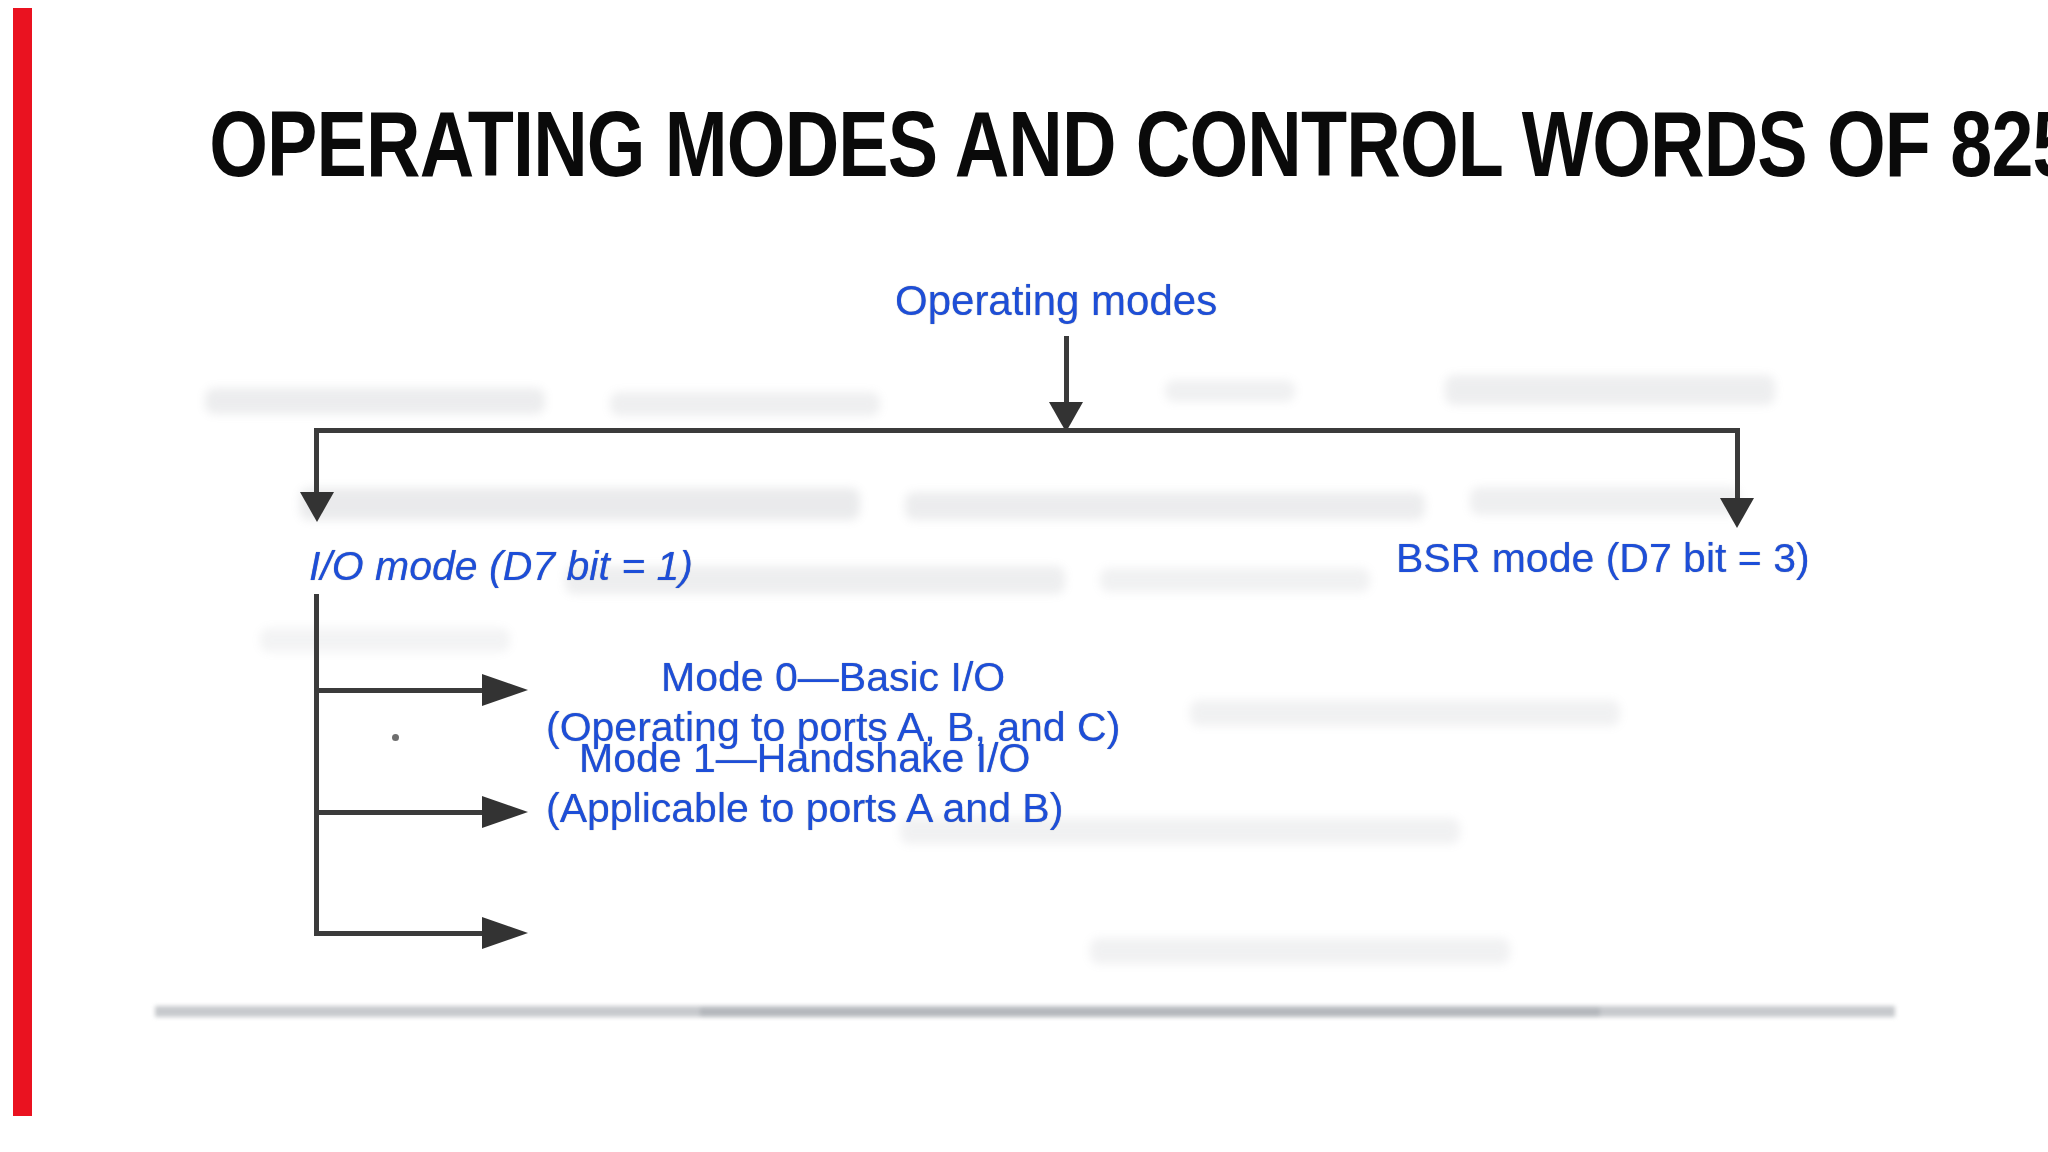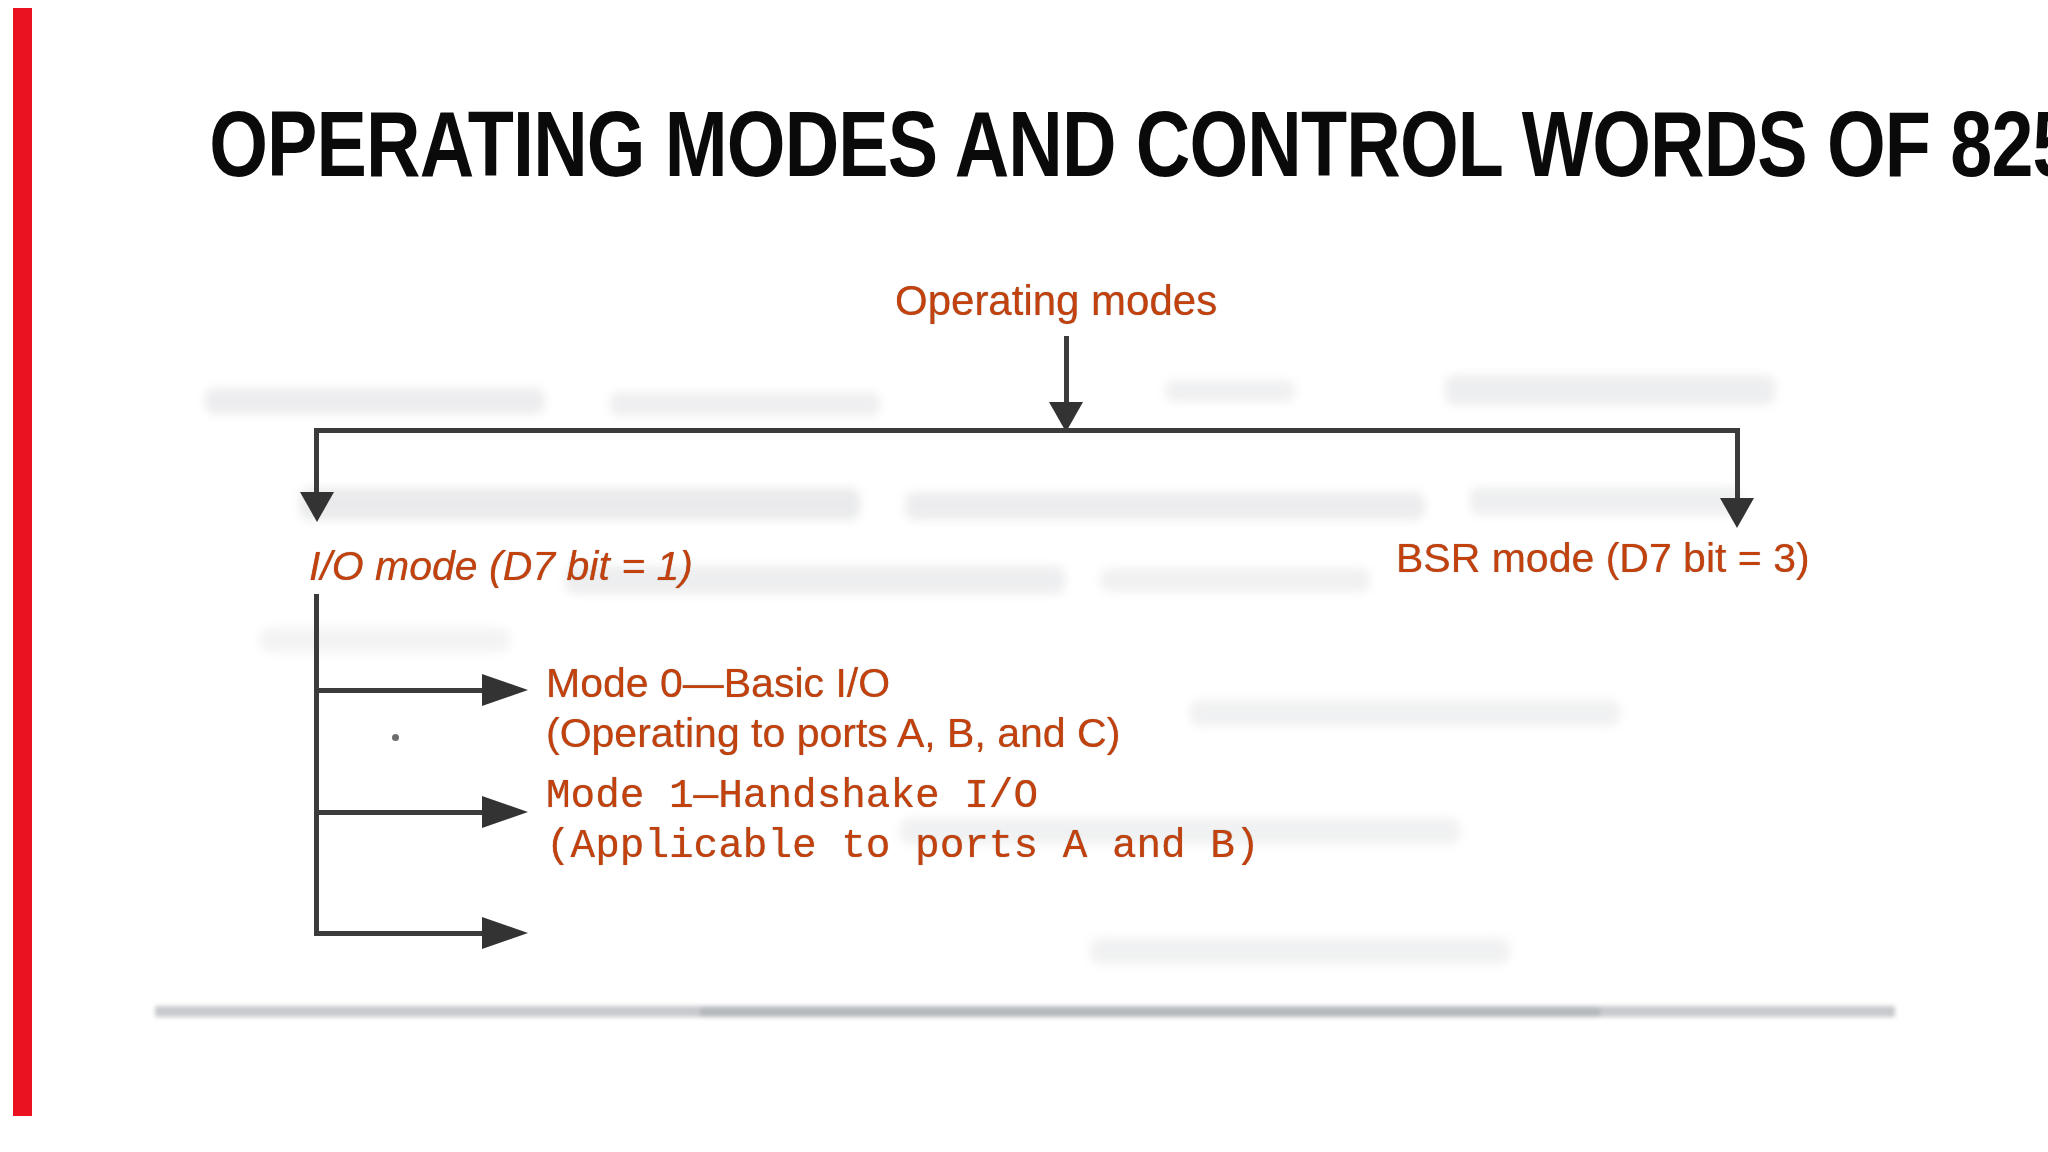--- a/index.html
+++ b/index.html
@@ -8,22 +8,22 @@
   .slide{position:absolute;inset:0;background:#ffffff;}
 
   .accent-bar{position:absolute;left:13px;top:8px;width:19px;height:1108px;
               background:#ea1220;}
 
   .title-wrap{position:absolute;left:0;right:0;top:94px;text-align:center;}
   .title-wrap h1{margin:0;font-size:92px;line-height:100px;font-weight:bold;
                  color:#0a0a0a;letter-spacing:-1px;display:inline-block;
                  transform:scaleX(0.82);transform-origin:center;white-space:nowrap;}
 
-  .scan-text{position:absolute;color:#c2410c;font-size:41px;line-height:50px;
-             text-shadow:0 0 1px rgba(32,32,32,0.55);white-space:nowrap;}
+  .scan-text{position:absolute;color:#1d4ed8;font-size:41px;line-height:50px;
+             text-shadow:0 0 1px rgba(32,32,32,0.55);white-space:nowrap;text-align:center;}
   .root-label{font-size:42px;}
 
   .hline,.vline{position:absolute;background:#3b3b3b;}
   .head-down{position:absolute;width:0;height:0;
              border-left:17px solid transparent;border-right:17px solid transparent;
              border-top:30px solid #333;}
   .head-right{position:absolute;width:0;height:0;
               border-top:16px solid transparent;border-bottom:16px solid transparent;
               border-left:46px solid #333;}
 
@@ -84,25 +84,25 @@
     <div class="head-right" style="left:482px;top:674px;"></div>
 
     <div class="hline" style="left:316px;top:810px;width:168px;height:5px;"></div>
     <div class="head-right" style="left:482px;top:796px;"></div>
 
     <div class="hline" style="left:316px;top:931px;width:168px;height:5px;"></div>
     <div class="head-right" style="left:482px;top:917px;"></div>
 
     <div class="ink-dot" style="left:392px;top:734px;"></div>
 
-    <div class="mode-block scan-text" style="top:652px;margin-top:6px;">
+    <div class="mode-block scan-text" style="top:652px;">
       <span class="line1">Mode 0—Basic I/O</span>
       <span class="line2">(Operating to ports A, B, and C)</span>
     </div>
-    <div class="mode-block scan-text" style="top:771px;font-family:Liberation Mono, monospace;">
+    <div class="mode-block scan-text" style="top:733px;">
       <span class="line1">Mode 1—Handshake I/O</span>
       <span class="line2">(Applicable to ports A and B)</span>
     </div>
     <div class="mode-block scan-text" style="top:895px;">
     </div>
 
   </div>
 
   <div class="scanline" style="left:155px;top:1006px;width:1740px;height:11px;"></div>
   <div class="scanline" style="left:700px;top:1008px;width:900px;height:8px;opacity:.35;"></div>

